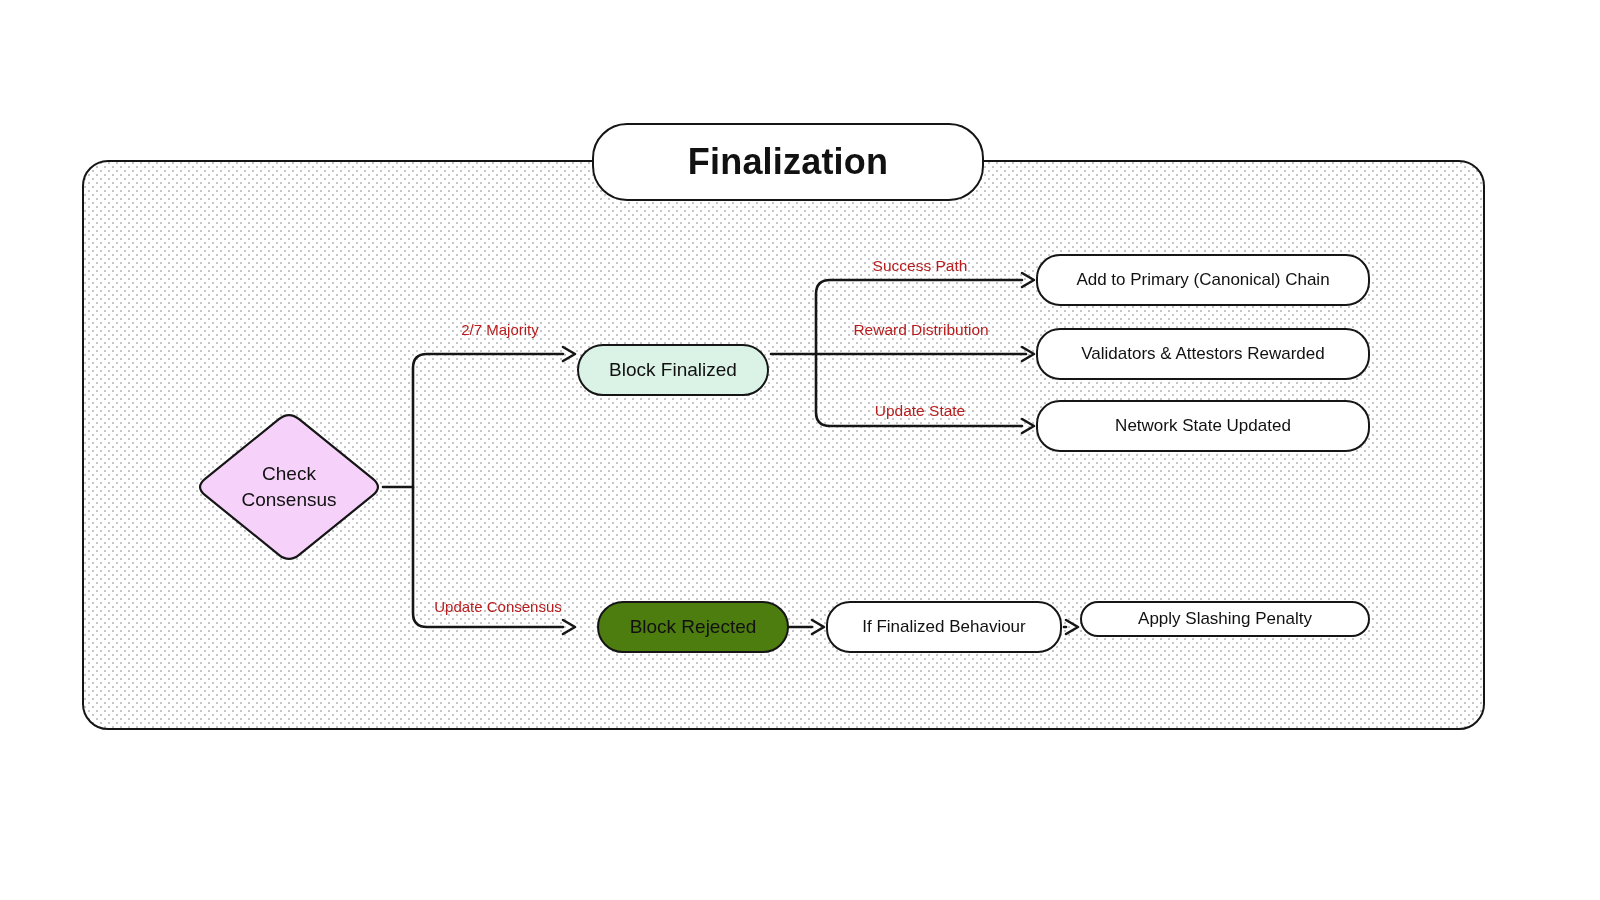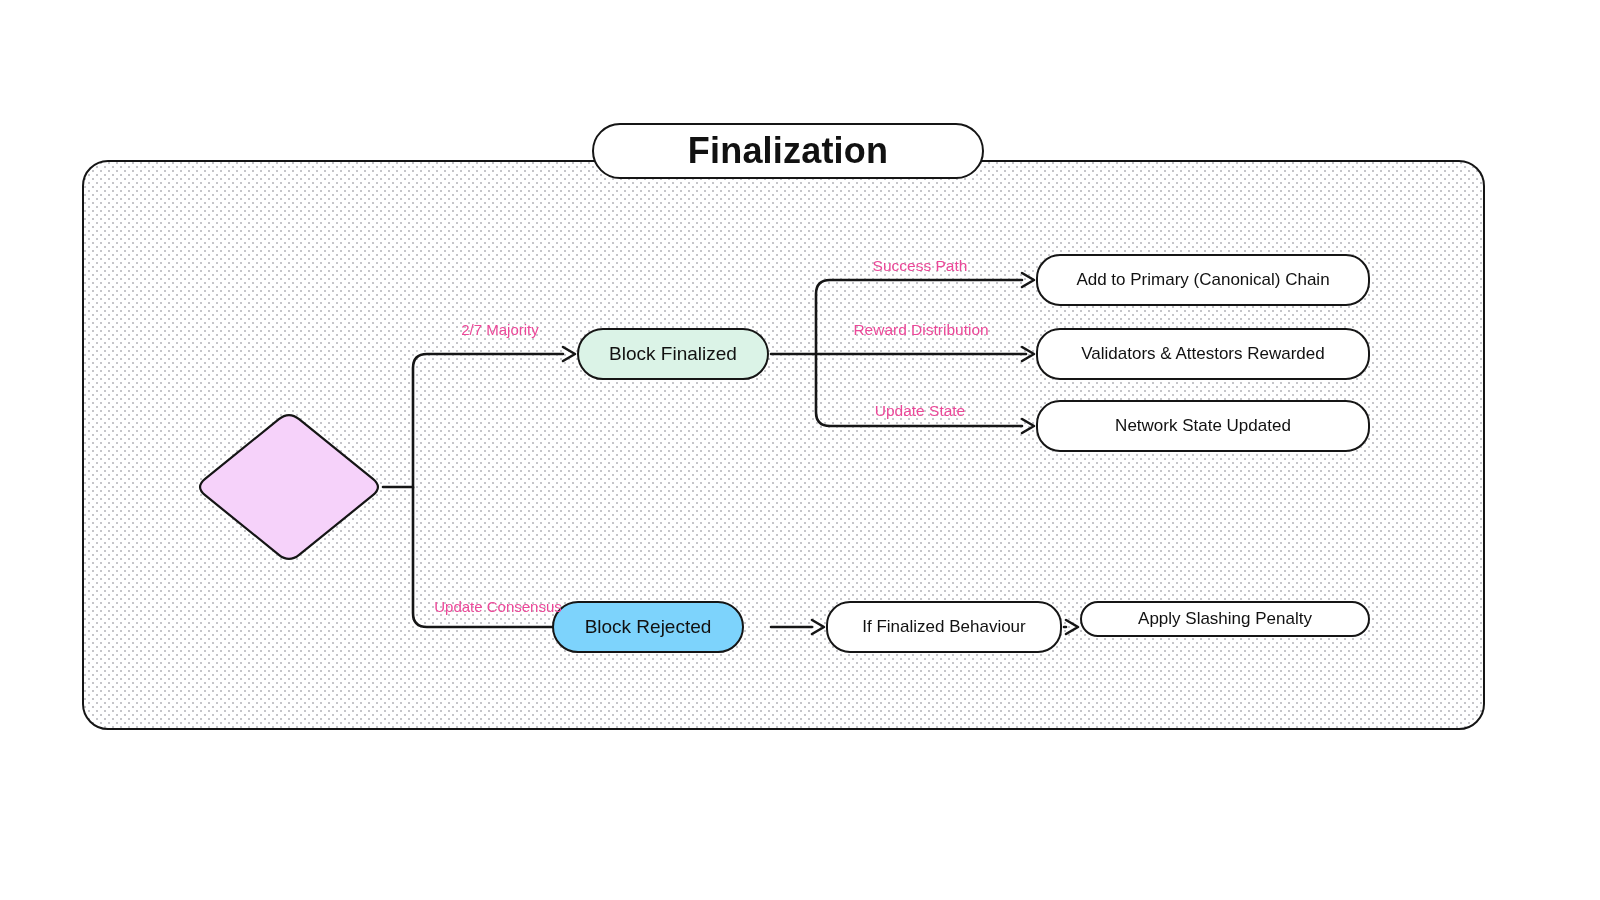--- a/index.html
+++ b/index.html
@@ -23,40 +23,40 @@
   .wires{position:absolute;left:0;top:0;width:1600px;height:900px;z-index:2;}
   .wires path.wire{fill:none;stroke:#151515;stroke-width:2.6;stroke-linecap:round;}
   .wires path.head{fill:none;stroke:#151515;stroke-width:2.6;stroke-linecap:round;stroke-linejoin:round;}
   .wires path.shape{stroke:#151515;stroke-width:2.2;}
   .node{
     position:absolute;display:flex;align-items:center;justify-content:center;
     background:#ffffff;border:2px solid #151515;box-sizing:border-box;
     text-align:center;font-weight:500;z-index:3;
   }
   .title-pill{
-    left:592px;top:123px;width:392px;height:56px;border-radius:35px;
+    left:592px;top:123px;width:392px;height:78px;border-radius:35px;
     font-size:36px;font-weight:700;border-width:2.5px;letter-spacing:.2px;
   }
   .pill{border-radius:26px;font-size:19px;}
   .outcome{width:192px;height:52px;}
-  .finalized{left:577px;top:328px;background:#dbf3e7;}
-  .rejected{left:552px;top:601px;background:#7dd3fc;}
+  .finalized{left:577px;top:344px;background:#dbf3e7;}
+  .rejected{left:597px;top:601px;background:#4d7c0f;}
   .result{border-radius:24px;font-size:17px;}
   .rcol{left:1036px;width:334px;height:52px;}
   .r1{top:254px;} .r2{top:328px;} .r3{top:400px;}
   .malicious{left:826px;top:601px;width:236px;height:52px;}
   .slashing{left:1080px;top:601px;width:290px;height:36px;}
   .decision-label{
     position:absolute;left:219px;top:447px;width:140px;height:80px;
     display:flex;align-items:center;justify-content:center;text-align:center;
     font-size:19px;font-weight:500;line-height:1.35;z-index:3;
   }
   .edge-label{
     position:absolute;transform:translateX(-50%);white-space:nowrap;
-    font-weight:500;z-index:3;color:#ec4899;
+    font-weight:500;z-index:3;color:#b91c1c;
   }
   .el-sm{font-size:15px;}
   .el-md{font-size:15.5px;}
   .lab-majority{left:500px;top:321px;}
   .lab-failed{left:498px;top:598px;}
   .lab-success{left:920px;top:257px;}
   .lab-reward{left:921px;top:321px;}
   .lab-update{left:920px;top:402px;}
 </style>
 </head>
@@ -87,20 +87,21 @@
 
     <path class="wire" d="M 771 627 H 812"></path>
     <path class="head" d="M 812 620 L 824 627 L 812 634"></path>
 
     <path class="wire" d="M 1064 627 H 1066"></path>
     <path class="head" d="M 1066 620 L 1078 627 L 1066 634"></path>
   </svg>
 
   <div class="node title-pill">Finalization</div>
 
+  <div class="decision-label">Check Consensus</div>
 
   <div class="node pill outcome finalized">Block Finalized</div>
   <div class="node pill outcome rejected">Block Rejected</div>
 
   <div class="node result rcol r1">Add to Primary (Canonical) Chain</div>
   <div class="node result rcol r2">Validators &amp; Attestors Rewarded</div>
   <div class="node result rcol r3">Network State Updated</div>
 
   <div class="node result malicious">If Finalized Behaviour</div>
   <div class="node result slashing">Apply Slashing Penalty</div>

